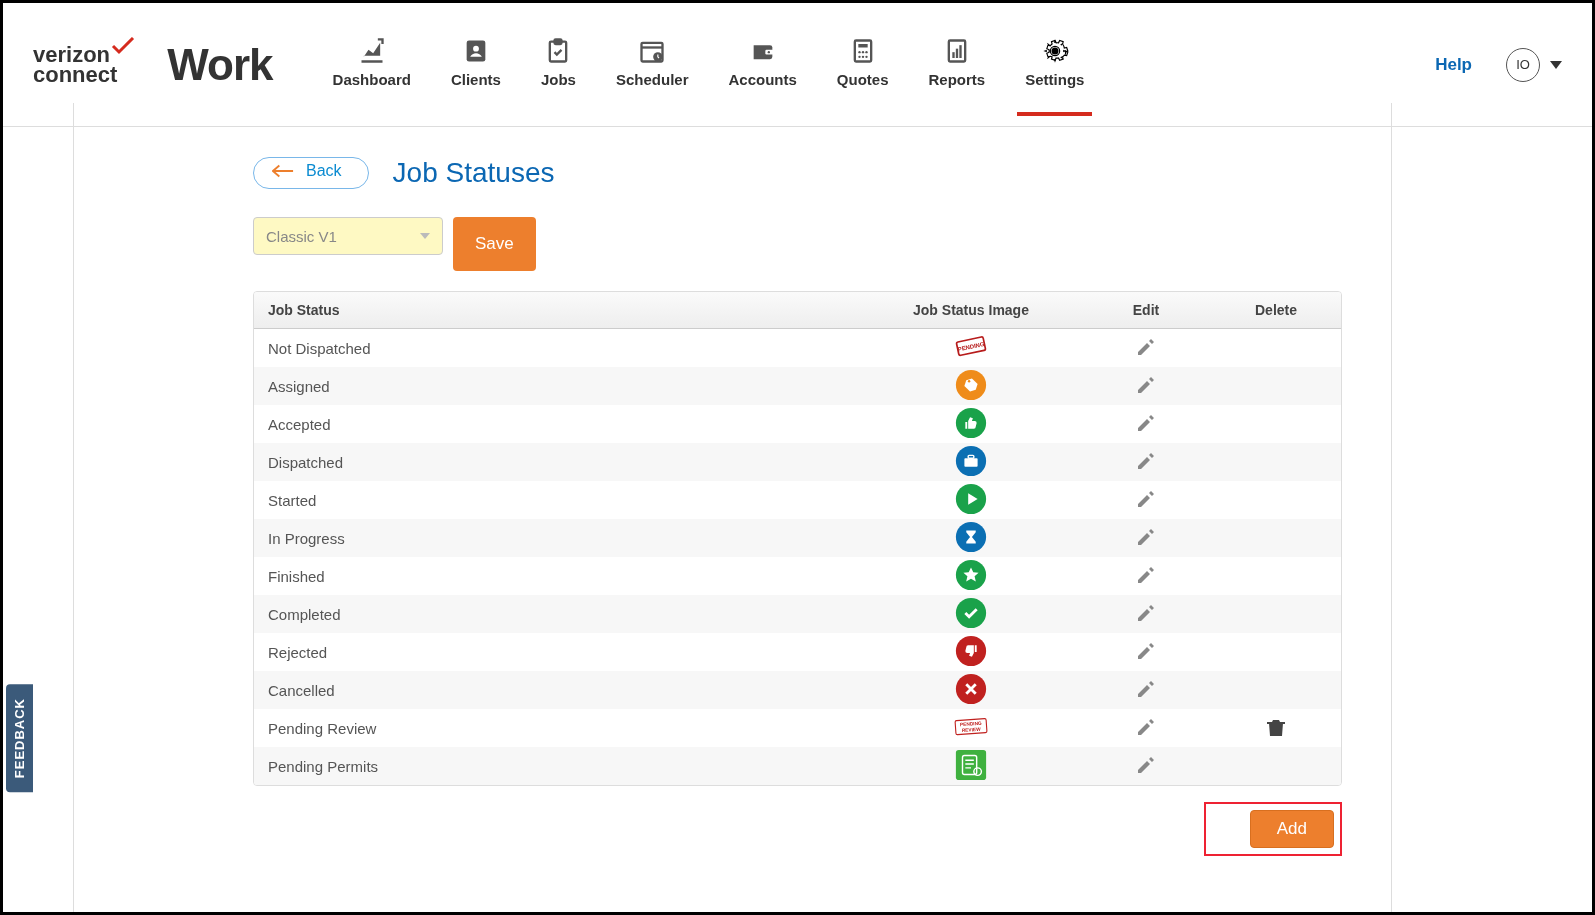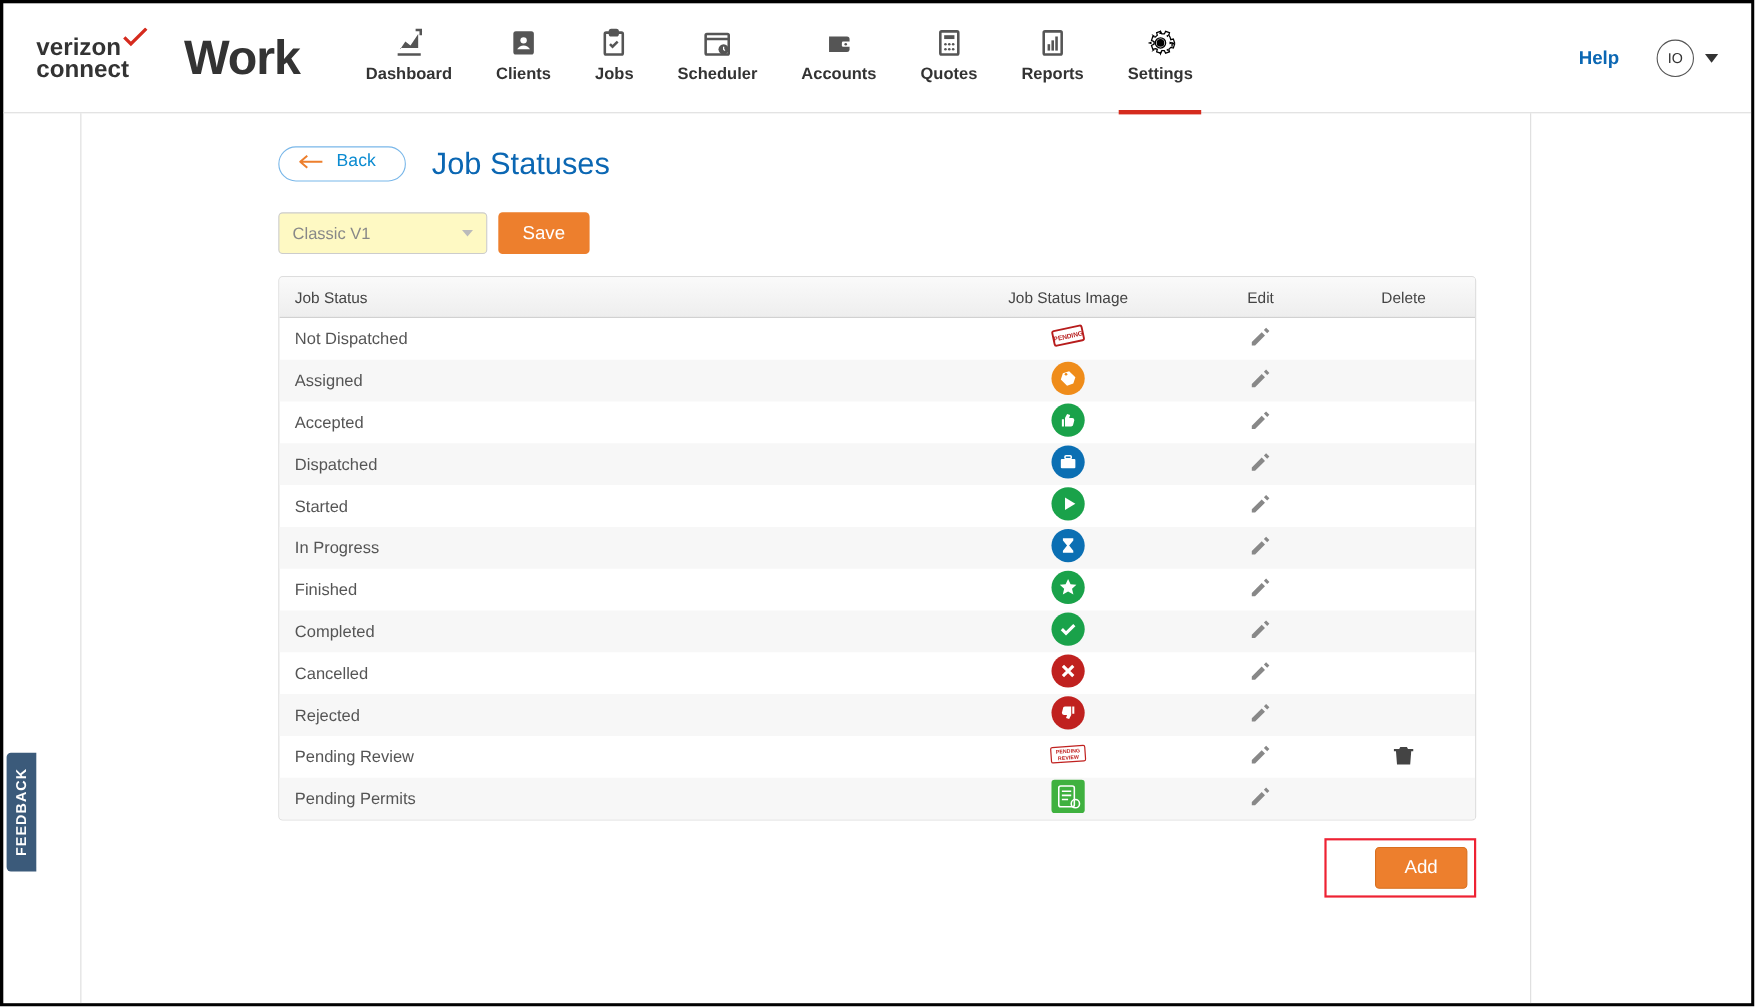--- a/index.html
+++ b/index.html
@@ -1,20 +1,20 @@
 <!DOCTYPE html>
 <html><head>
 <meta charset="utf-8">
 <style>
 * { box-sizing: border-box; margin: 0; padding: 0; }
 body { font-family: Arial, Helvetica, sans-serif; background: #fff; color: #333; }
 .frame { border: 3px solid #000; width: 1595px; height: 915px; position: relative; overflow: hidden; }
 
 
-.topbar { height: 100px; border-bottom: 1px solid #ddd; display: flex; align-items: center; padding: 0 30px; position: relative; }
+.topbar { height: 124px; border-bottom: 1px solid #ddd; display: flex; align-items: center; padding: 0 30px; position: relative; }
 .brand { display: flex; align-items: center; gap: 20px; }
 .vz { font-weight: 700; font-size: 22px; line-height: 0.9; position: relative; }
 .vz .check { position: absolute; top: -8px; right: -18px; }
 .work { font-size: 44px; font-weight: 900; letter-spacing: -1px; margin-left: 30px; }
 .navmenu { display: flex; gap: 40px; margin-left: 60px; }
 .navitem { display: flex; flex-direction: column; align-items: center; gap: 6px; font-weight: 700; font-size: 15px; cursor: pointer; position: relative; padding-bottom: 4px; }
 .navitem svg { width: 28px; height: 28px; }
 .navitem.active::after { content: ""; position: absolute; bottom: -24px; left: -8px; right: -8px; height: 4px; background: #d52b1e; }
 .topright { margin-left: auto; display: flex; align-items: center; gap: 34px; }
 .help { color: #0b67b3; font-weight: 700; font-size: 17px; cursor: pointer; }
@@ -23,25 +23,25 @@
 
 
 .content { padding: 30px 250px 0 250px; position: relative; }
 .page-head { display: flex; align-items: center; gap: 24px; margin-bottom: 28px; }
 .backbtn { border: 1px solid #79b7e9; color: #0b8bd1; border-radius: 28px; padding: 4px 26px 8px 18px; font-size: 16px; display: flex; align-items: center; gap: 12px; background: #fff; cursor: pointer; }
 .backbtn svg { width: 22px; height: 14px; }
 .page-title { color: #0b67b3; font-size: 28px; font-weight: 400; }
 .controls { display: flex; gap: 10px; margin-bottom: 20px; }
 .select { border: 1px solid #ccc; border-radius: 4px; padding: 0 36px 0 12px; height: 38px; display: flex; align-items: center; color: #888; font-size: 15px; min-width: 190px; position: relative; background: #fef9c3; cursor: pointer; }
 .select::after { content: ""; position: absolute; right: 12px; width: 0; height: 0; border-left: 5px solid transparent; border-right: 5px solid transparent; border-top: 6px solid #bbb; }
-.save { background: #ed7f2d; color: #fff; border: none; border-radius: 4px; height: 38px; padding: 0 22px; font-size: 17px; cursor: pointer; }
+.save { background: #ed7f2d; color: #fff; border: none; border-radius: 4px; height: 54px; padding: 0 22px; font-size: 17px; cursor: pointer; }
 
 
 .tbl { width: 100%; border: 1px solid #ddd; border-radius: 4px; overflow: hidden; }
-.tbl-head { display: flex; background: linear-gradient(#fafafa,#eee); border-bottom: 1px solid #ccc; font-weight: 400; color: #444; font-size: 14px; }
+.tbl-head { display: flex; background: linear-gradient(#fafafa,#eee); border-bottom: 1px solid #ccc; font-weight: 700; color: #444; font-size: 14px; }
 .col-name { flex: 1; padding: 10px 14px; }
 .col-img { width: 220px; text-align: center; padding: 10px 0; }
 .col-edit { width: 130px; text-align: center; padding: 10px 0; }
 .col-del { width: 130px; text-align: center; padding: 10px 0; }
 .trow { display: flex; align-items: center; height: 38px; font-size: 15px; color: #555; }
 .trow:nth-child(even) { background: #f7f7f7; }
 .trow .col-name { padding: 0 14px; }
 .icon-cell svg { width: 34px; height: 34px; }
 .pencil { color: #888; cursor: pointer; }
 .pencil svg { width: 20px; height: 20px; }
@@ -272,35 +272,35 @@
     <div class="col-img icon-cell"><svg viewBox="0 0 36 36">
                 <circle cx="18" cy="18" r="16" fill="#1aa24a"></circle>
                 <path d="M12 18l4 4 8-8" stroke="#fff" stroke-width="3" fill="none"></path>
               </svg></div>
     <div class="col-edit pencil"><svg viewBox="0 0 20 20" fill="#888">
                 <path d="M2 15l9-9 3 3-9 9H2zm11-11l2-2 3 3-2 2z"></path>
               </svg></div>
     <div class="col-del trash"></div>
           </div>
           <div class="trow">
+    <div class="col-name">Rejected</div>
+    <div class="col-img icon-cell"><svg viewBox="0 0 36 36">
+                <circle cx="18" cy="18" r="16" fill="#c0211f"></circle>
+                <path d="M22 19h2v-7h-2zm-1-7h-6a2 2 0 00-2 2l-1 4a2 2 0 002 2h3l-1 3 3 1 2-4z" fill="#fff"></path>
+              </svg></div>
+    <div class="col-edit pencil"><svg viewBox="0 0 20 20" fill="#888">
+                <path d="M2 15l9-9 3 3-9 9H2zm11-11l2-2 3 3-2 2z"></path>
+              </svg></div>
+    <div class="col-del trash"></div>
+          </div>
+          <div class="trow">
     <div class="col-name">Cancelled</div>
     <div class="col-img icon-cell"><svg viewBox="0 0 36 36">
                 <circle cx="18" cy="18" r="16" fill="#c0211f"></circle>
                 <path d="M13 13l10 10M23 13L13 23" stroke="#fff" stroke-width="3"></path>
-              </svg></div>
-    <div class="col-edit pencil"><svg viewBox="0 0 20 20" fill="#888">
-                <path d="M2 15l9-9 3 3-9 9H2zm11-11l2-2 3 3-2 2z"></path>
-              </svg></div>
-    <div class="col-del trash"></div>
-          </div>
-          <div class="trow">
-    <div class="col-name">Rejected</div>
-    <div class="col-img icon-cell"><svg viewBox="0 0 36 36">
-                <circle cx="18" cy="18" r="16" fill="#c0211f"></circle>
-                <path d="M22 19h2v-7h-2zm-1-7h-6a2 2 0 00-2 2l-1 4a2 2 0 002 2h3l-1 3 3 1 2-4z" fill="#fff"></path>
               </svg></div>
     <div class="col-edit pencil"><svg viewBox="0 0 20 20" fill="#888">
                 <path d="M2 15l9-9 3 3-9 9H2zm11-11l2-2 3 3-2 2z"></path>
               </svg></div>
     <div class="col-del trash"></div>
           </div>
           <div class="trow">
     <div class="col-name">Pending Review</div>
     <div class="col-img icon-cell"><svg viewBox="0 0 46 26">
                 <rect x="2" y="3" width="42" height="19" rx="2" transform="rotate(-4 23 12)" fill="none" stroke="#c0211f" stroke-width="1.5"></rect>

